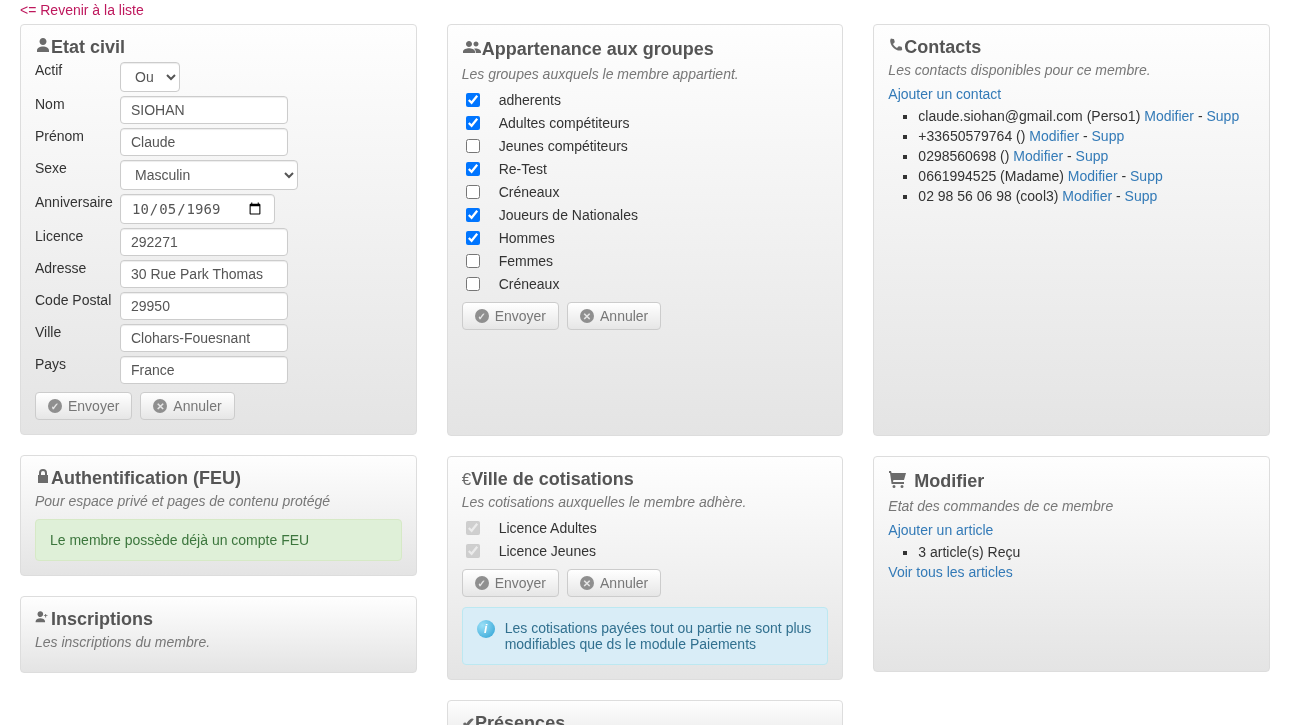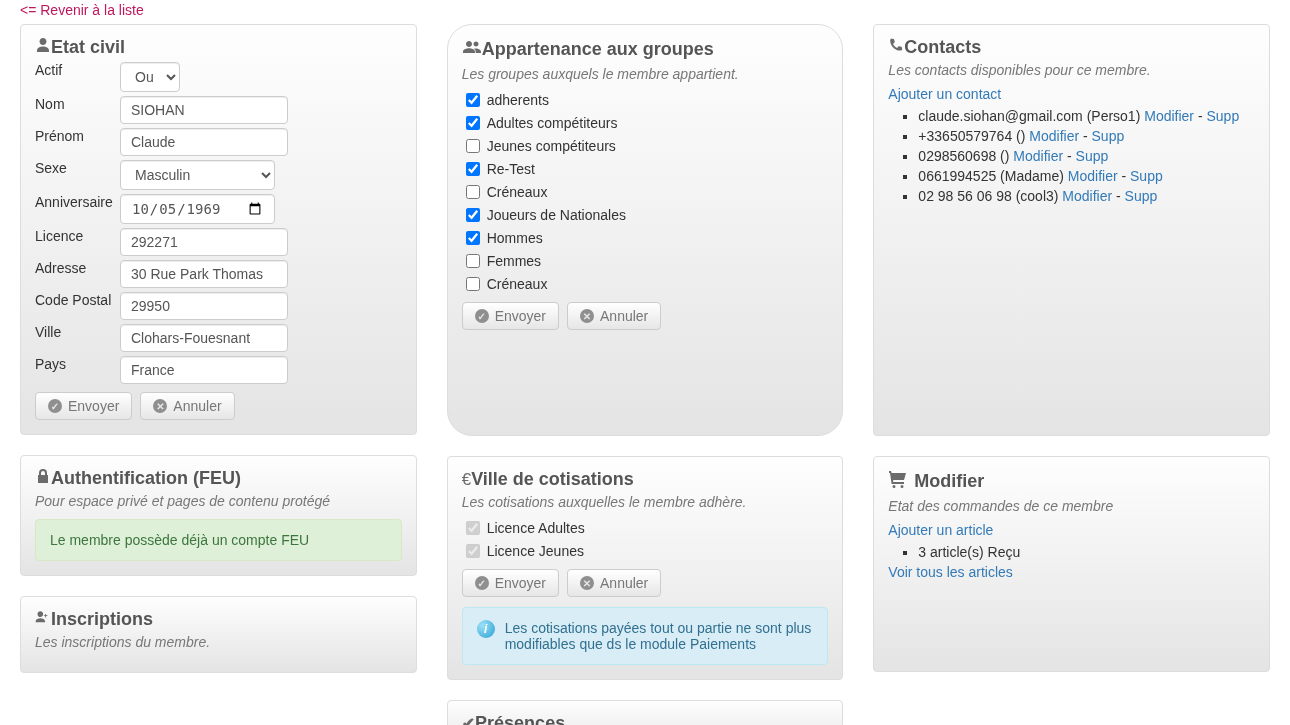--- a/index.html
+++ b/index.html
@@ -42,21 +42,21 @@
     border: 1px solid #ccc;
     border-radius: 4px;
     padding: 5px 10px;
     font-size: 14px;
     background: #fff;
     color: #555;
     box-shadow: inset 0 1px 1px rgba(0,0,0,.075);
     width: 168px;
   }
   select.small { width: 60px; }
-  select.med { width: 155px; }
+  select.med { width: 178px; }
   input.date { width: 155px; }
   .btn {
     display: inline-flex;
     align-items: center;
     gap: 6px;
     border: 1px solid #ccc;
     background: linear-gradient(to bottom, #fff, #e6e6e6);
     border-radius: 4px;
     padding: 5px 12px;
     font-size: 14px;
@@ -68,21 +68,21 @@
     width: 14px; height: 14px;
     border-radius: 50%;
     background: #8f8f8f;
     color: #e6e6e6;
     font-size: 10px;
     align-items: center;
     justify-content: center;
     font-weight: 700;
   }
   .btn-row { margin-top: 8px; display: flex; gap: 8px; }
-  .chk-line { display: flex; align-items: center; gap: 4px; margin: 3px 0; }
+  .chk-line { display: flex; align-items: center; gap: 16px; margin: 3px 0; }
   .chk-line input[type=checkbox] { width: 14px; height: 14px; }
   .alert {
     border-radius: 4px;
     padding: 12px 14px;
     margin-top: 10px;
   }
   .alert-success {
     background: #dff0d8;
     border: 1px solid #d6e9c6;
     color: #3c763d;
@@ -218,21 +218,21 @@
             </svg>
         </span>
         <span>Inscriptions</span>
       </h3>
       <div class="panel-sub">Les inscriptions du membre.</div>
     </div>
   </div>
 
   <div class="col">
 
-    <div class="panel" style="min-height:412px;border-radius:25px;">
+    <div class="panel" style="min-height:412px;">
       <h3 class="panel-title">
         <span class="ico">
           <svg class="icon-svg lg" viewBox="0 0 20 16">
               <path d="M7 8c1.7 0 3-1.4 3-3S8.7 2 7 2 4 3.4 4 5s1.3 3 3 3zm7-.5c1.4 0 2.5-1.1 2.5-2.5S15.4 2.5 14 2.5 11.5 3.6 11.5 5 12.6 7.5 14 7.5zM7 9.2C4.7 9.2 1 10.4 1 12.6V14h12v-1.4C13 10.4 9.3 9.2 7 9.2zm7 .3c-.6 0-1.3.1-2 .3 1 .8 1.7 1.8 1.7 2.8V14H19v-1.2c0-2-3-3.3-5-3.3z"></path>
             </svg>
         </span>
         <span>Appartenance aux groupes</span>
       </h3>
       <div class="panel-sub">Les groupes auxquels le membre appartient.</div>
       <div id="groups-list">

